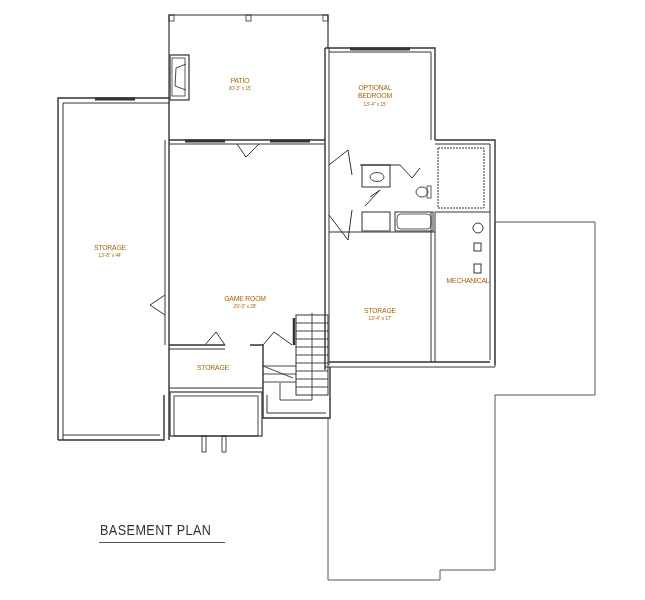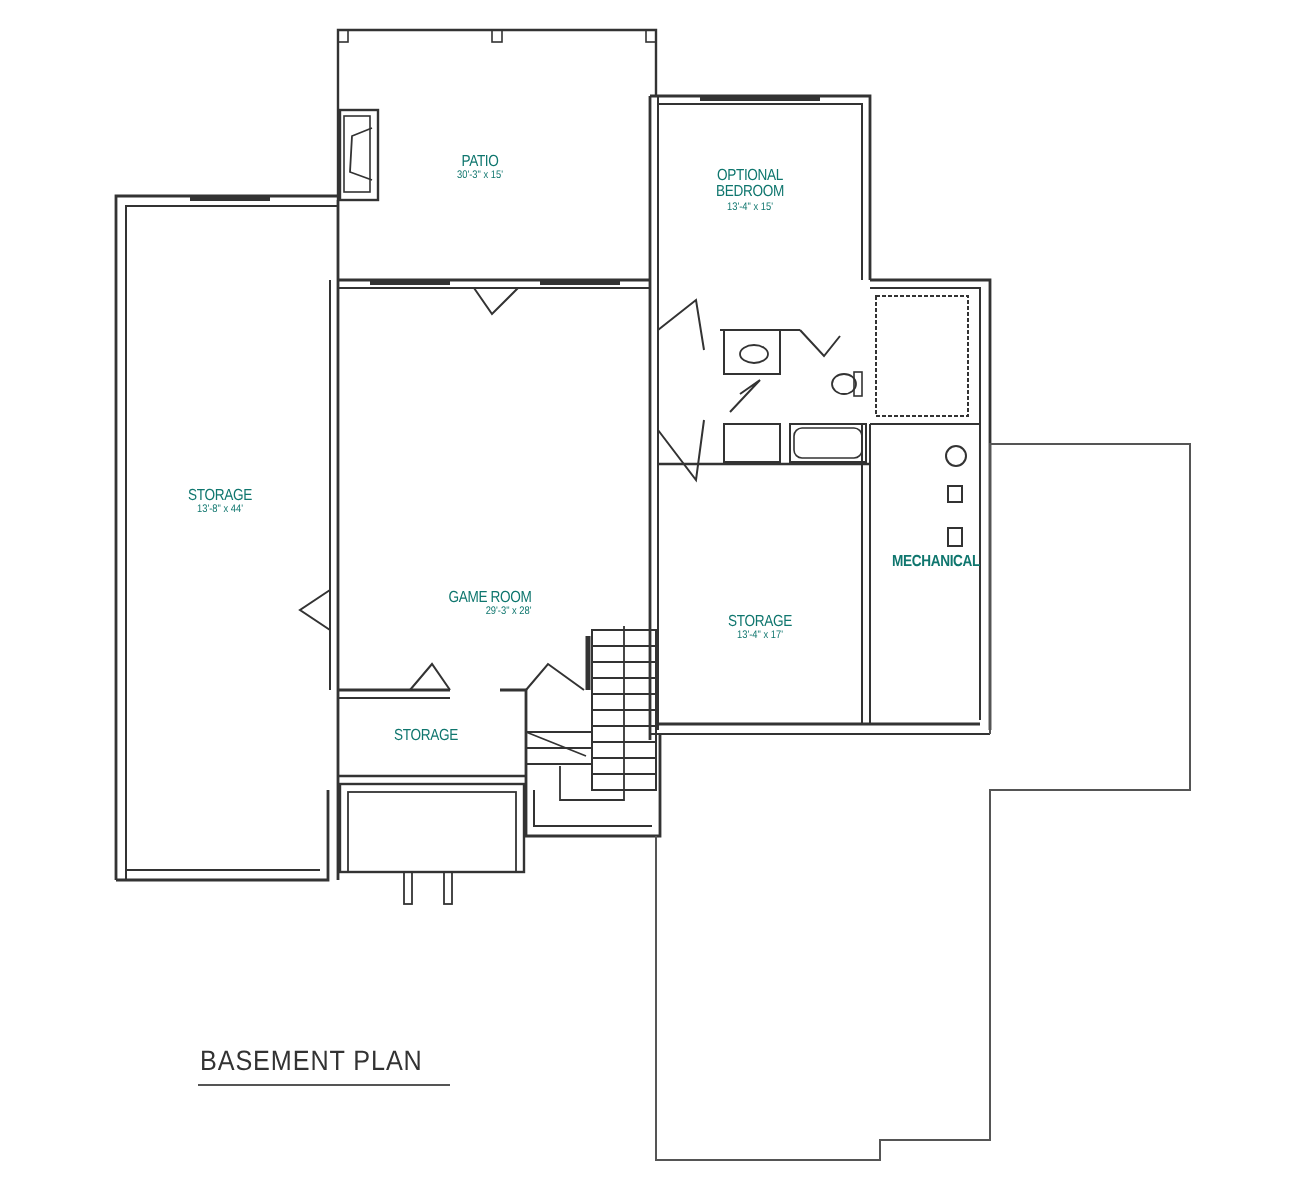--- a/index.html
+++ b/index.html
@@ -1,18 +1,18 @@
 <!DOCTYPE html>
 <html><head>
 <meta charset="utf-8">
 <style>
   html, body { margin:0; padding:0; background:#ffffff; }
   body { width:645px; height:600px; position:relative; overflow:hidden; font-family:"Liberation Sans", sans-serif; }
   svg { position:absolute; left:0; top:0; }
-  .lbl { position:absolute; font-family:"Liberation Sans", sans-serif; color:#0f766e; text-align:center; line-height:1.05; white-space:nowrap; transform:translateX(-50%); }
+  .lbl { position:absolute; font-family:"Liberation Sans", sans-serif; color:#a16207; text-align:center; line-height:1.05; white-space:nowrap; transform:translateX(-50%); }
   .lbl .name { font-size:8px; letter-spacing:-0.2px; transform:scaleX(0.85); display:block; }
   .lbl .dim { font-size:5.5px; display:block; margin-top:1px; transform:scaleX(0.85); }
   .title { position:absolute; left:100px; top:522px; font-size:14px; color:#333; letter-spacing:0.5px; transform:scaleX(0.9); transform-origin:left top; }
   .title-underline { position:absolute; left:99px; top:542px; width:126px; height:1px; background:#555; }
 </style>
 </head>
 <body>
 
 <svg width="645" height="600" viewBox="0 0 645 600">
   <g stroke="#333" fill="none" stroke-width="1.2">
@@ -136,32 +136,32 @@
   <span class="name">OPTIONAL</span>
   <span class="name">BEDROOM</span>
   <span class="dim">13'-4" x 15'</span>
 </div>
 
 <div class="lbl" style="left:110px; top:244px;">
   <span class="name">STORAGE</span>
   <span class="dim">13'-8" x 44'</span>
 </div>
 
-<div class="lbl" style="left:245px; top:295px;text-align:right;">
+<div class="lbl" style="left:245px; top:295px;">
   <span class="name">GAME ROOM</span>
   <span class="dim">29'-3" x 28'</span>
 </div>
 
 <div class="lbl" style="left:380px; top:307px;">
   <span class="name">STORAGE</span>
   <span class="dim">13'-4" x 17'</span>
 </div>
 
 <div class="lbl" style="left:213px; top:364px;">
   <span class="name">STORAGE</span>
 </div>
 
-<div class="lbl" style="left:468px; top:277px;font-weight:bold;">
+<div class="lbl" style="left:468px; top:277px;">
   <span class="name">MECHANICAL</span>
 </div>
 
 <div class="title">BASEMENT PLAN</div>
 <div class="title-underline"></div>
 
 </body></html>

